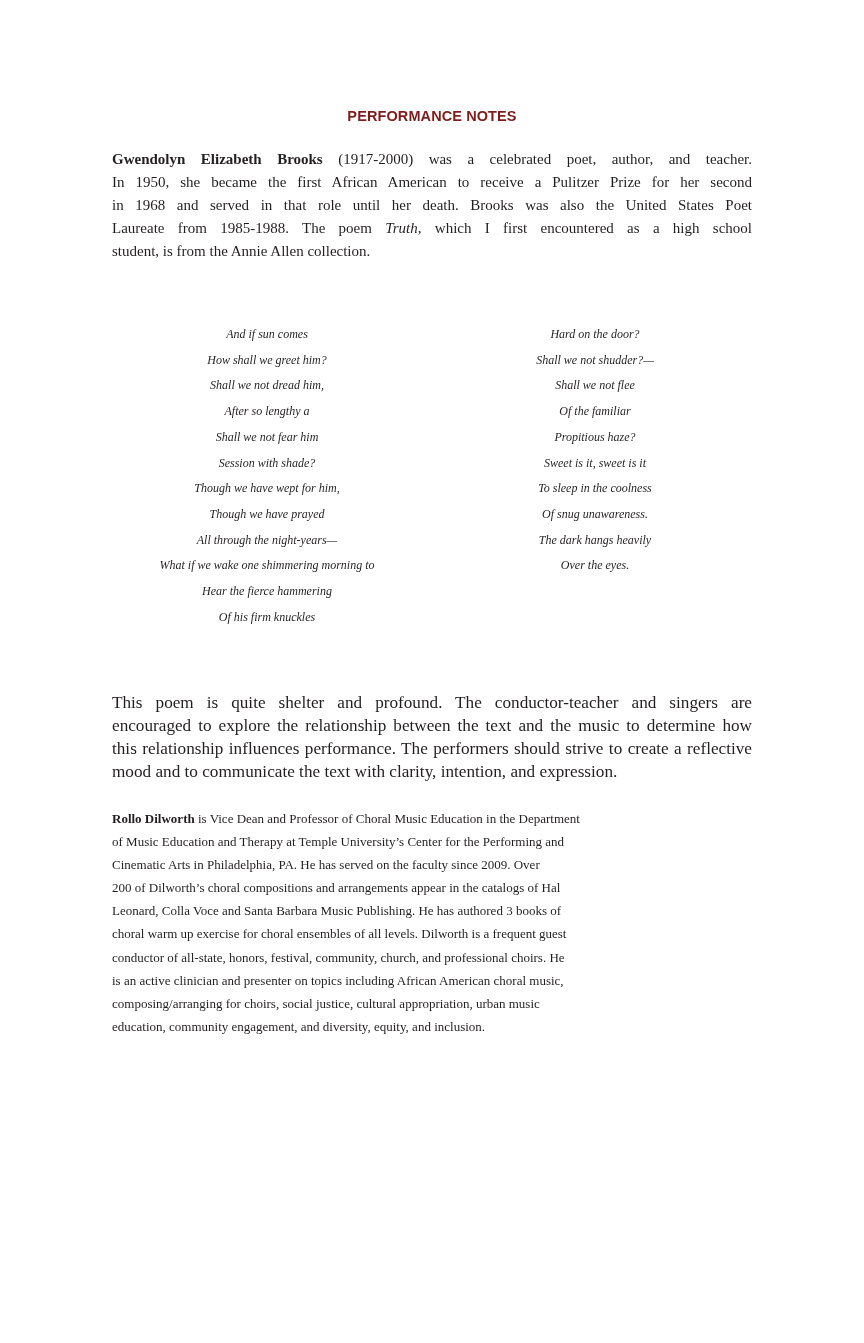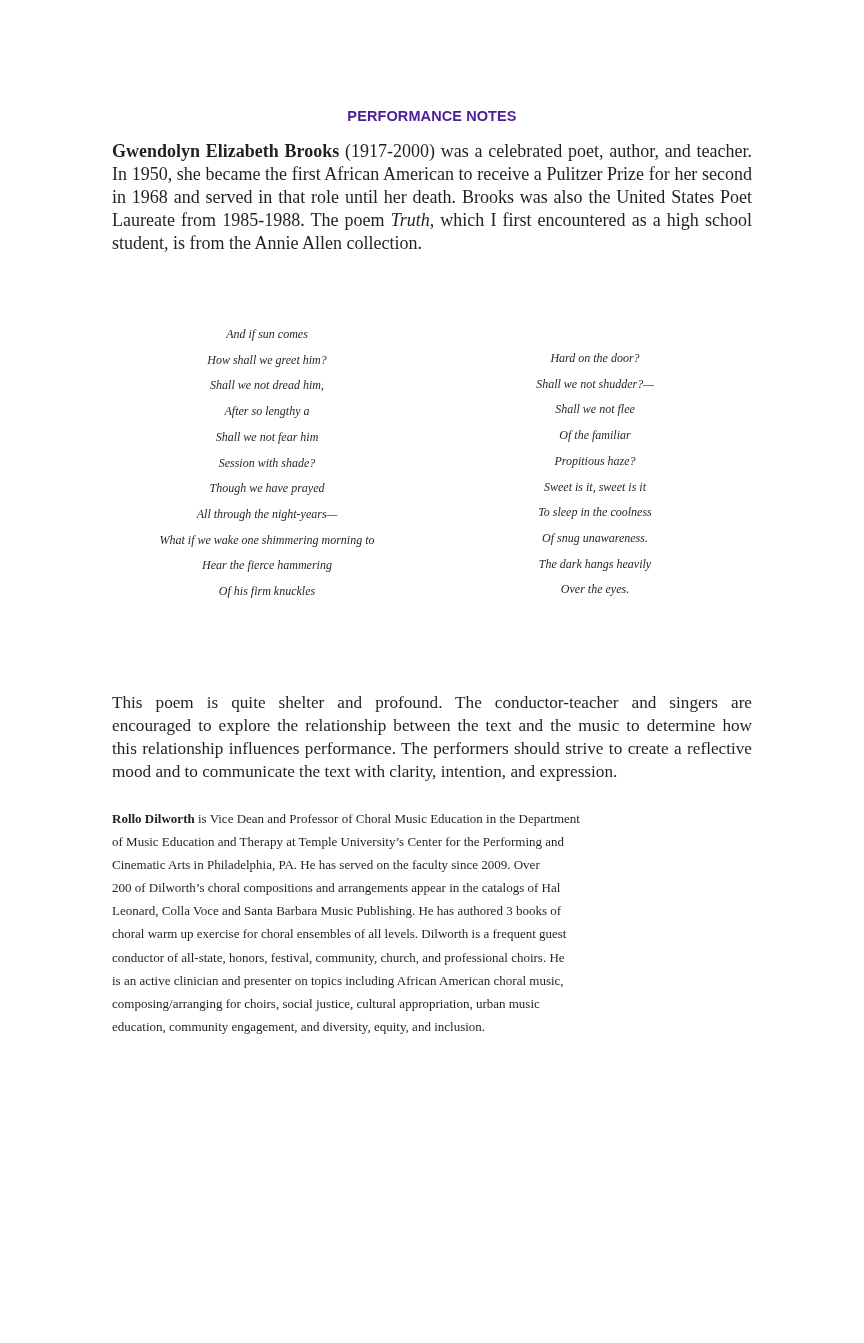--- a/index.html
+++ b/index.html
@@ -1,31 +1,31 @@
 <!DOCTYPE html>
 <html><head>
 <meta charset="utf-8">
 <style>
   html, body { margin: 0; padding: 0; background: #ffffff; }
   body { width: 864px; height: 1343px; position: relative; overflow: hidden;
          font-family: "Liberation Serif", "DejaVu Serif", serif; color: #231f20; }
   .page { position: absolute; left: 0; top: 0; width: 864px; height: 1343px; }
   .title { position: absolute; top: 108px; left: 0; width: 864px; text-align: center;
            font-family: "Liberation Sans", "DejaVu Sans", sans-serif; font-weight: bold;
-           font-size: 14.5px; letter-spacing: 0.1px; color: #4c1d95; }
-  .intro { position: absolute; left: 112px; top: 140px; width: 640px;
-           font-size: 18px; line-height: 23.1px; text-align: justify; }
+           font-size: 14.5px; letter-spacing: 0.1px; color: #7f1d1d; }
+  .intro { position: absolute; left: 112px; top: 148px; width: 640px;
+           font-size: 15px; line-height: 23.1px; text-align: justify; }
   .intro .line { display: block; text-align: justify; text-align-last: justify; height: 23.1px; white-space: nowrap; }
   .intro .line.last { text-align-last: left; }
   .bold { font-weight: bold; }
   .ital { font-style: italic; }
   .poem-col { position: absolute; top: 322px; text-align: center; font-style: italic;
               font-size: 12px; line-height: 25.7px; }
   .poem-col.left { left: 112px; width: 310px; }
-  .poem-col.right { left: 440px; width: 310px; margin-top: 24px; }
+  .poem-col.right { left: 440px; width: 310px; }
   .poem-line { display: block; white-space: nowrap; }
   .para2 { position: absolute; left: 112px; top: 691px; width: 640px;
            font-size: 17.2px; line-height: 23.1px; }
   .para2 .line { display: block; text-align: justify; text-align-last: justify; white-space: nowrap; height: 23.1px; }
   .para2 .line.last { text-align-last: left; }
   .bio { position: absolute; left: 112px; top: 807px; width: 650px;
          font-size: 13px; line-height: 23.1px; }
   .bio .line { display: block; white-space: nowrap; height: 23.1px; }
 </style>
 </head>
@@ -43,20 +43,21 @@
     <span class="line last">student, is from the Annie Allen collection.</span>
   </div>
 
   <div class="poem-col left">
     <span class="poem-line">And if sun comes</span>
     <span class="poem-line">How shall we greet him?</span>
     <span class="poem-line">Shall we not dread him,</span>
     <span class="poem-line">After so lengthy a</span>
     <span class="poem-line">Shall we not fear him</span>
     <span class="poem-line">Session with shade?</span>
+    <span class="poem-line">Though we have wept for him,</span>
     <span class="poem-line">Though we have prayed</span>
     <span class="poem-line">All through the night-years—</span>
     <span class="poem-line">What if we wake one shimmering morning to</span>
     <span class="poem-line">Hear the fierce hammering</span>
     <span class="poem-line">Of his firm knuckles</span>
   </div>
 
   <div class="poem-col right">
     <span class="poem-line">Hard on the door?</span>
     <span class="poem-line">Shall we not shudder?—</span>

